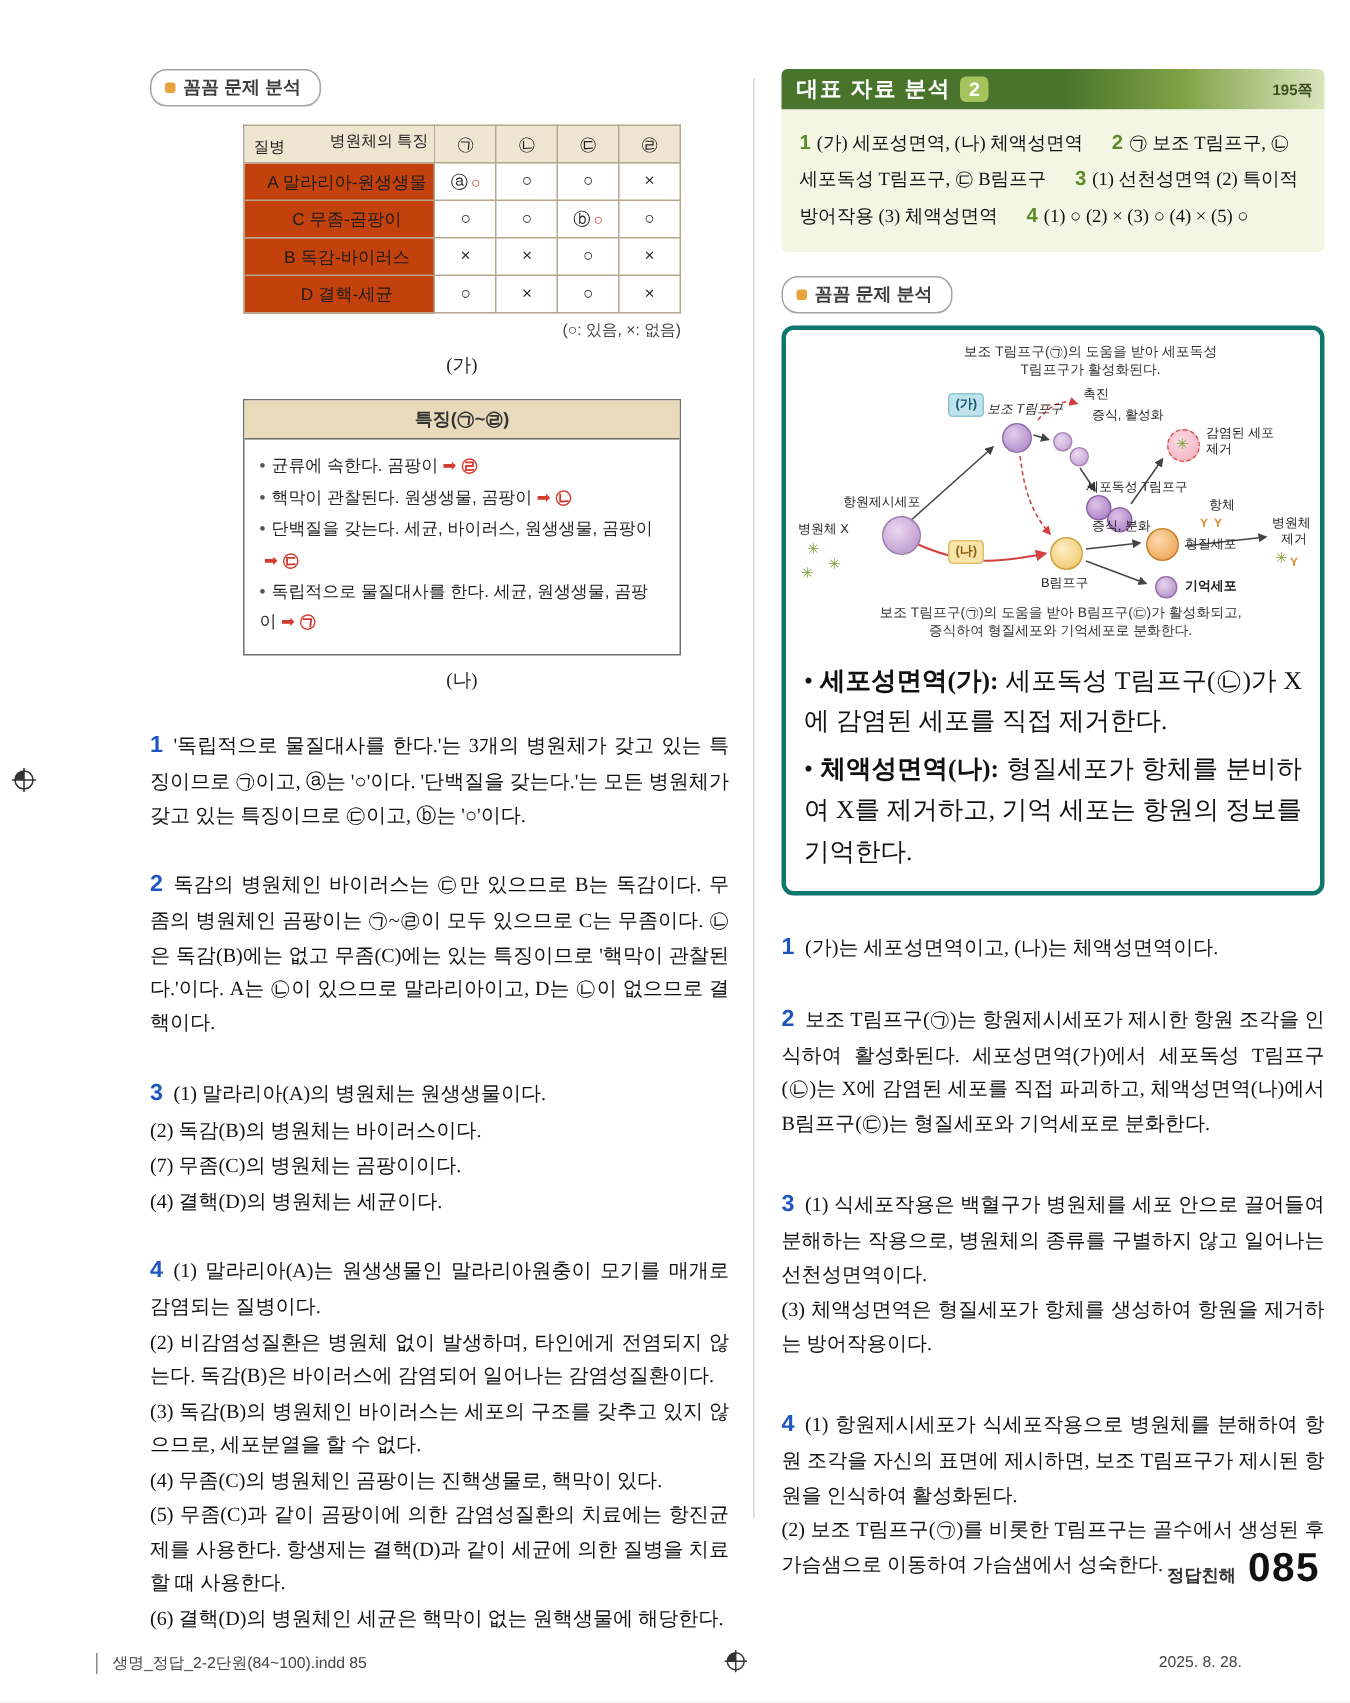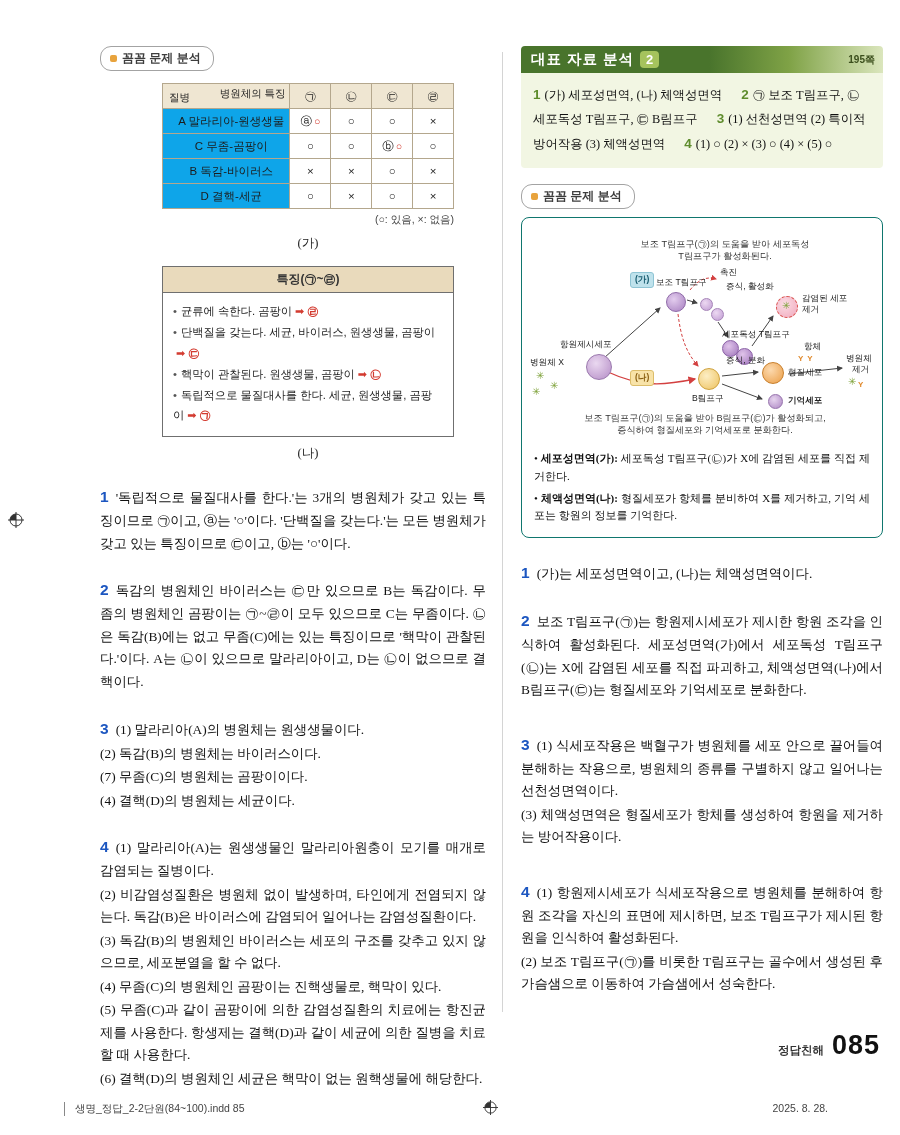--- a/index.html
+++ b/index.html
@@ -21,21 +21,21 @@
     font-family:"Liberation Sans", sans-serif; font-size:12px; font-weight:bold; color:#3d3d3d;
     background:#fff;
   }
   .chip-dot { width:7px; height:7px; background:#e8a33d; border-radius:2px; display:inline-block; }
 
   
   .tbl-indent { margin:12px 0 0 62px; width:292px; }
   table.pathogen { border-collapse:collapse; width:292px; font-family:"Liberation Sans", sans-serif; font-size:11.5px; }
   table.pathogen th, table.pathogen td { border:1px solid #b4a78d; height:25px; text-align:center; vertical-align:middle; }
   table.pathogen th { background:#efe6d2; font-weight:normal; }
-  td.disease { background:#0ea5e9; text-align:left; padding-left:10px; width:128px; }
+  td.disease { background:#c2410c; text-align:left; padding-left:10px; width:128px; }
   th.colhead { width:41px; }
   th.corner { position:relative; width:128px; background:
       linear-gradient(to bottom right, #efe6d2 49.5%, #b4a78d 49.5%, #b4a78d 50.5%, #efe6d2 50.5%);
       height:34px; }
   .c-top { position:absolute; top:3px; right:4px; font-size:10.5px;font-family:Liberation Serif, serif; }
   .c-bot { position:absolute; bottom:3px; left:6px; font-size:10.5px; }
   .red-mark { color:#d33b30; margin-left:2px; font-size:10.5px; }
   .legend { text-align:right; font-family:"Liberation Sans", sans-serif; font-size:10.5px; color:#444; margin-top:4px; }
   .caption { text-align:center; font-size:12.5px; color:#222; margin-top:8px; }
 
@@ -72,40 +72,40 @@
   .rep-page { margin-left:auto; font-size:10px; color:#3c4f1d; font-weight:bold; }
   .rep-summary {
     background:#f2f6e3; border-radius:0 0 4px 4px; padding:10px 12px 12px 12px;
     font-size:12.4px; line-height:1.8; color:#111;
   }
   .sum-item { margin-right:16px; }
   .num-green { font-family:"Liberation Sans", sans-serif; font-weight:bold; color:#5e8c2c; font-size:13.5px; margin-right:4px; }
 
   
   .analysis-wrap { margin-top:16px; }
-  .analysis-box { border:1px solid #0f766e; border-radius:8px; margin-top:8px; padding:20px 8px 12px 8px; }
+  .analysis-box { border:3px solid #0f766e; border-radius:8px; margin-top:8px; padding:8px 8px 12px 8px; }
   .diagram { position:relative; width:344px; height:202px; font-family:"Liberation Sans", sans-serif; }
   .dg-label { position:absolute; font-size:8.6px; color:#222; white-space:nowrap; line-height:1.15; }
   .dg-note { position:absolute; font-size:9.2px; color:#333; white-space:nowrap; }
   .dg-tag { position:absolute; font-size:8.6px; font-weight:bold; border-radius:3px; padding:1px 4px; }
   .tag-ga { background:#bfe2ec; color:#155a6d; border:1px solid #8ec4d4; }
   .tag-na { background:#f8e3a8; color:#8a5f10; border:1px solid #dcbd6a; }
   .cell { position:absolute; border-radius:50%; }
   .cell-apc    { background:radial-gradient(circle at 38% 35%, #ead8f0, #b48cc6); border:1px solid #9a78ad; }
   .cell-helper { background:radial-gradient(circle at 38% 35%, #e3cdee, #a77fc0); border:1px solid #8f6aa8; }
   .cell-small  { background:radial-gradient(circle at 38% 35%, #edd9f2, #bf9bd2); border:1px solid #a684b8; }
   .cell-cyto   { background:radial-gradient(circle at 38% 35%, #e0c4ea, #9f74bb); border:1px solid #8a60a5; }
   .cell-infected { background:radial-gradient(circle at 38% 35%, #fbdce4, #f0a9bd); border:1.5px dashed #d9534f; }
   .cell-b      { background:radial-gradient(circle at 38% 35%, #fdeec4, #edc25f); border:1px solid #cfa23e; }
   .cell-plasma { background:radial-gradient(circle at 38% 35%, #fcd9ae, #eb9e46); border:1px solid #c87f2c; }
   .cell-memory { background:radial-gradient(circle at 38% 35%, #e6d4ee, #ad86c4); border:1px solid #9571ab; }
   .virus { position:absolute; color:#7fa33c; font-size:10px; }
   .antibody { position:absolute; color:#e08a2e; font-size:8px; font-weight:bold; letter-spacing:1px; }
   .analysis-bullets { margin-top:10px; padding:0 4px; }
-  .ab-item { font-size:11px; line-height:1.62; text-align:justify; color:#111; margin-top:4px; }
+  .ab-item { font-size:17px; line-height:1.62; text-align:justify; color:#111; margin-top:4px; }
   .ab-lead { font-weight:bold; }
 
   
   .pageno { position:absolute; right:20px; top:1030px; display:flex; align-items:baseline; gap:8px;
      font-family:"Liberation Sans", sans-serif; }
   .pageno .lbl { font-size:11.5px; font-weight:bold; color:#333; }
   .pageno .no { font-size:27px; font-weight:bold; color:#111; letter-spacing:1px; }
   .footer { position:absolute; left:0; right:0; top:1096px; height:30px;
      font-family:"Liberation Sans", sans-serif; font-size:10.5px; color:#444; }
   .footer-left { position:absolute; left:64px; top:6px; border-left:1px solid #888; padding-left:10px; }
@@ -182,22 +182,22 @@
         </tr>
       </tbody>
         </table>
       <div class="legend">(○: 있음, ×: 없음)</div>
       <div class="caption">(가)</div>
 
       <div class="feature-box">
         <div class="fb-title">특징(㉠~㉣)</div>
         <div class="fb-items">
           <div class="fb-item"><span class="fb-bullet">•</span><span>균류에 속한다. 곰팡이</span><span class="fb-arrow">➡</span><span class="fb-ans">㉣</span></div>
+          <div class="fb-item"><span class="fb-bullet">•</span><span>핵막이 관찰된다. 원생생물, 곰팡이</span><span class="fb-arrow">➡</span><span class="fb-ans">㉡</span></div>
           <div class="fb-item"><span class="fb-bullet">•</span><span>단백질을 갖는다. 세균, 바이러스, 원생생물, 곰팡이</span><span class="fb-arrow">➡</span><span class="fb-ans">㉢</span></div>
-          <div class="fb-item"><span class="fb-bullet">•</span><span>핵막이 관찰된다. 원생생물, 곰팡이</span><span class="fb-arrow">➡</span><span class="fb-ans">㉡</span></div>
           <div class="fb-item"><span class="fb-bullet">•</span><span>독립적으로 물질대사를 한다. 세균, 원생생물, 곰팡이</span><span class="fb-arrow">➡</span><span class="fb-ans">㉠</span></div>
         </div>
       </div>
       <div class="caption">(나)</div>
     </div>
 
     
     <div class="ans-block">
       <div class="ans-p"><span class="num-blue">1</span><span>'독립적으로 물질대사를 한다.'는 3개의 병원체가 갖고 있는 특징이므로 ㉠이고, ⓐ는 '○'이다. '단백질을 갖는다.'는 모든 병원체가 갖고 있는 특징이므로 ㉢이고, ⓑ는 '○'이다.</span></div>
     </div>
@@ -261,21 +261,21 @@
             <path d="M148,76 C151,100 156,114 168,128" stroke="#d34040" stroke-width="1" stroke-dasharray="3,2" fill="none" marker-end="url(#ahr)"></path>
             <path d="M192,138 L228,134" stroke="#444" stroke-width="1" fill="none" marker-end="url(#ah)"></path>
             <path d="M192,146 L232,161" stroke="#444" stroke-width="1" fill="none" marker-end="url(#ah)"></path>
             <path d="M258,136 L312,130" stroke="#444" stroke-width="1" fill="none" marker-end="url(#ah)"></path>
           </svg>
 
           <div class="dg-note" style="left:70px; top:0; width:250px; text-align:center;">보조 T림프구(㉠)의 도움을 받아 세포독성</div>
           <div class="dg-note" style="left:70px; top:12px; width:250px; text-align:center;">T림프구가 활성화된다.</div>
 
           <div class="dg-tag tag-ga" style="left:100px; top:34px;">(가)</div>
-          <div class="dg-label" style="left:126px; top:40px;">보조 T림프구</div>
+          <div class="dg-label" style="left:126px; top:40px;font-style:italic;">보조 T림프구</div>
           <div class="dg-label" style="left:190px; top:30px;">촉진</div>
           <div class="dg-label" style="left:196px; top:44px;">증식, 활성화</div>
 
           <div class="cell cell-helper" style="left:136px; top:54px; width:20px; height:20px;"></div>
           <div class="cell cell-small" style="left:170px; top:60px; width:13px; height:13px;"></div>
           <div class="cell cell-small" style="left:181px; top:70px; width:13px; height:13px;"></div>
 
           <div class="dg-label" style="left:192px; top:92px;">세포독성 T림프구</div>
           <div class="cell cell-cyto" style="left:192px; top:102px; width:17px; height:17px;"></div>
           <div class="cell cell-cyto" style="left:206px; top:110px; width:17px; height:17px;"></div>

